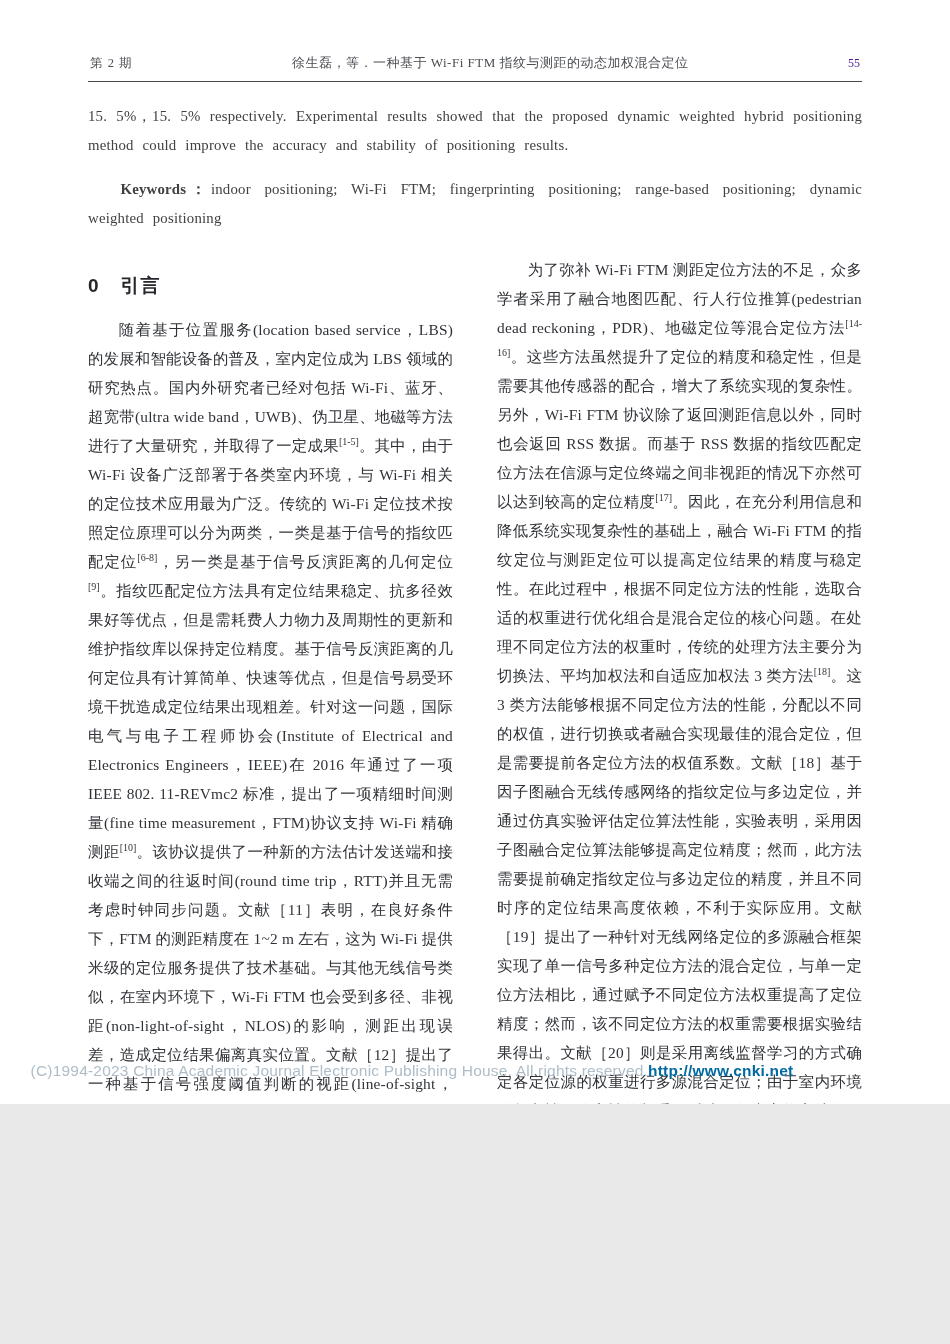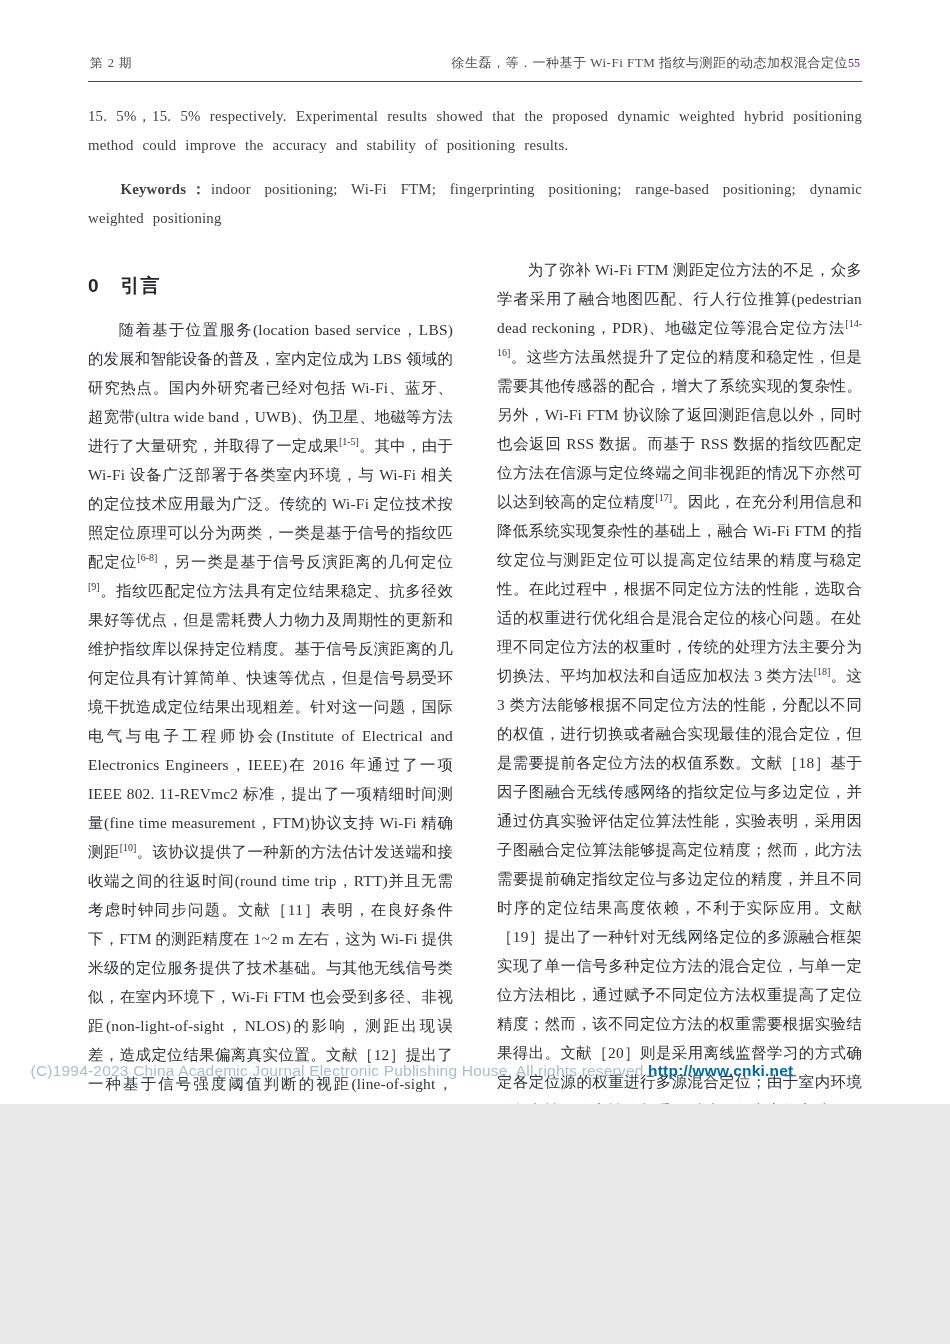--- a/index.html
+++ b/index.html
@@ -2,21 +2,21 @@
 <html><head>
 <meta charset="utf-8">
 <style>
   html,body{margin:0;padding:0;background:#e9e9e9;}
   .page{position:relative;width:950px;height:1104px;margin:0 auto;background:#ffffff;overflow:hidden;
         font-family:"Liberation Serif","DejaVu Serif",serif;color:#33363c;}
   .inner{padding:54px 88px 0;}
   .page-header{display:flex;justify-content:space-between;align-items:baseline;
         font-size:13px;color:#4a4d52;padding:0 2px 9px;}
   .page-header .issue{font-size:12.5px;letter-spacing:1px;white-space:nowrap;}
-  .page-header .running-title{font-size:13px;letter-spacing:0.5px;text-align:right;flex:1;}
+  .page-header .running-title{font-size:13px;letter-spacing:0.5px;text-align:center;flex:1;}
   .page-header .pageno{font-size:12px;color:#4c1d95;white-space:nowrap;font-family:Liberation Serif, serif;}
   .header-rule{border-bottom:1.5px solid #46494e;}
   .abstract{margin-top:20px;font-size:14.8px;line-height:29px;color:#404040;
         text-align:justify;word-spacing:0.34em;letter-spacing:0.2px;}
   .keywords{margin-top:11px;text-indent:2.2em;}
   .keywords .kw-label{font-weight:bold;}
   .columns{display:flex;gap:44px;margin-top:22px;}
   .col{width:373px;font-size:15.4px;line-height:29px;text-align:justify;color:#2f3237;letter-spacing:0.2px;}
   .col p{text-indent:2em;margin:0;}
   .section-heading{font-family:"Liberation Sans","DejaVu Sans",sans-serif;font-size:19px;font-weight:bold;

